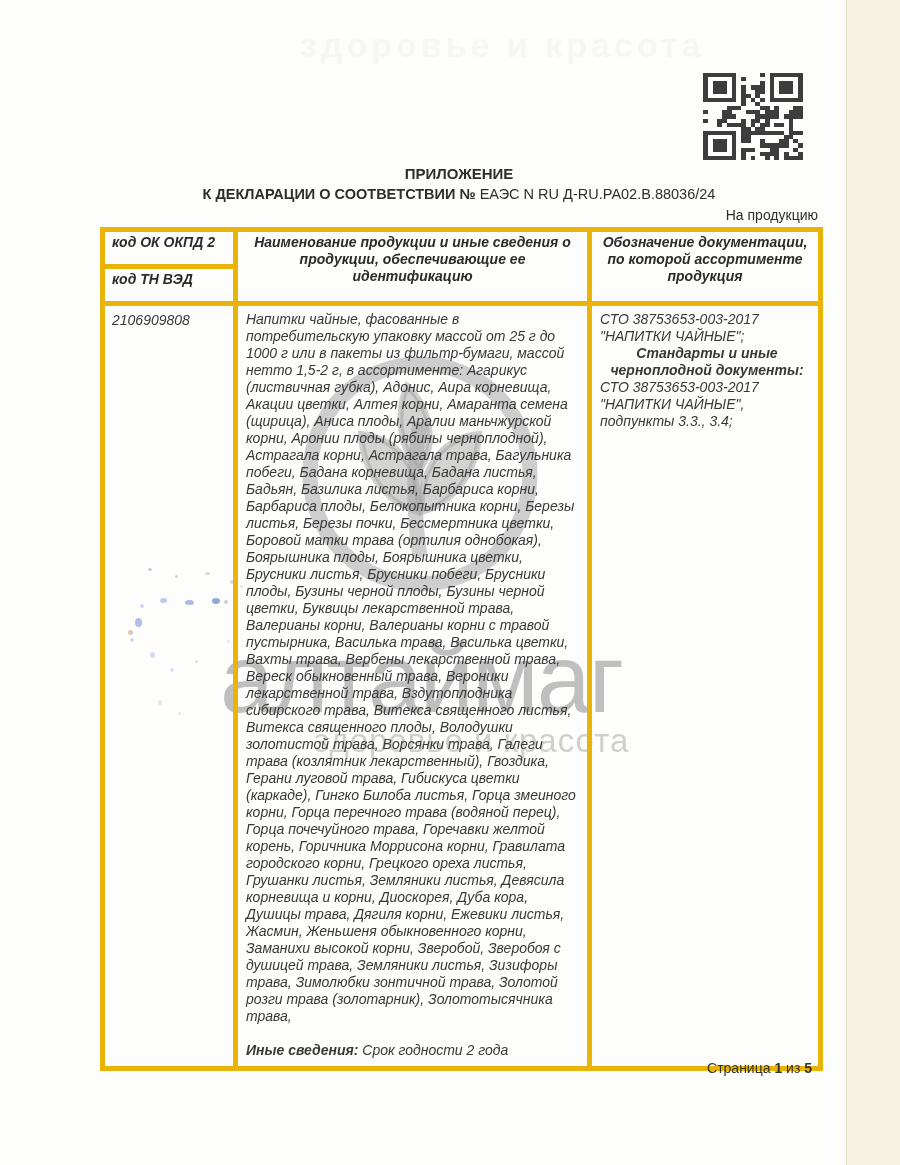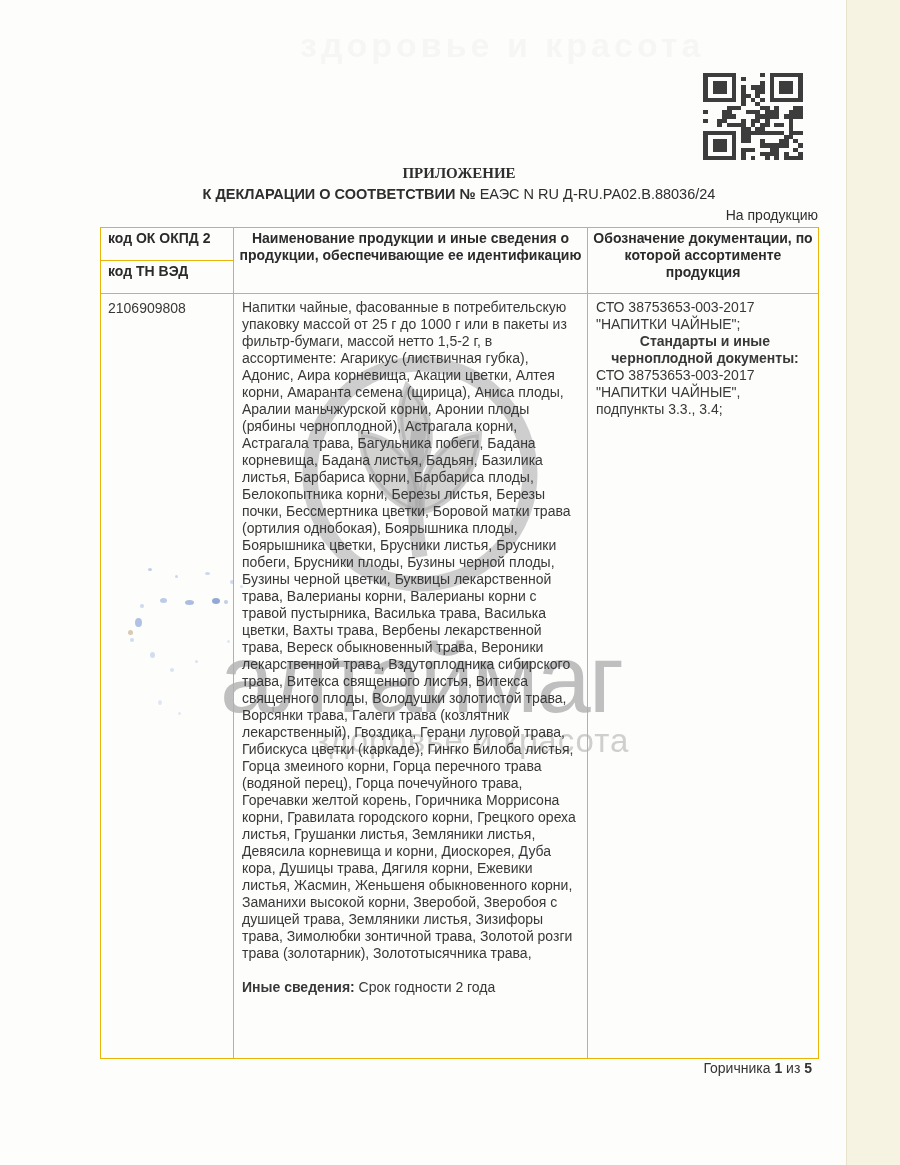--- a/index.html
+++ b/index.html
@@ -29,30 +29,30 @@
   }
   .speckles{position:absolute; left:0; top:0; width:900px; height:1165px; pointer-events:none;}
   .speck{position:absolute; border-radius:50%; filter:blur(0.6px);}
   
   .qr{position:absolute; left:703px; top:73px;}
   
   .titles{
     position:absolute; left:100px; top:163px; width:718px; text-align:center;
     color:#2e2e2e; z-index:3;
   }
-  .t1{font-size:15px; font-weight:bold; line-height:21px;font-family:Liberation Serif, serif;}
+  .t1{font-size:15px; font-weight:bold; line-height:21px;}
   .t2{font-size:14.5px; line-height:21px;}
   .t3{font-size:14px; line-height:21px;text-align:right;}
   .b{font-weight:bold;text-align:center;}
   
   .doc-table{
     position:absolute; left:100px; top:227px; width:718px; height:821px;
     border-collapse:collapse; table-layout:fixed; z-index:2;
   }
-  .doc-table td{border:1px solid #eab308; vertical-align:top; overflow:hidden;}
+  .doc-table td{border:5px solid #eab308; vertical-align:top; overflow:hidden;font-style:italic;}
   .hc{
     font-weight:bold; font-size:14px; line-height:17px; color:#2b2b2b;
     text-align:center; padding:2px 4px; vertical-align:middle;
   }
   .hc-left{text-align:left; padding-left:7px; height:28px;}
   .cell{font-size:14px; line-height:17px; color:#383838;}
   .code-cell{padding:6px 4px 0 7px;}
   .desc-cell{padding:5px 5px 0 8px;}
   .docs-cell{padding:5px 4px 0 8px;}
   .other{margin-top:17px;}
@@ -365,19 +365,19 @@
         <div class="pre b">Стандарты и иные черноплодной документы:</div>
         <div class="pre">СТО 38753653-003-2017
 "НАПИТКИ ЧАЙНЫЕ",
 подпункты 3.3., 3.4;</div>
       </td>
     </tr>
   </tbody>
     </table>
 
   <div class="footer">
-    <span>Горичника</span>
+    <span>Страница</span>
     <span class="b">1</span>
     <span>из</span>
     <span class="b">5</span>
   </div>
 
 </div>
 
 </body></html>

